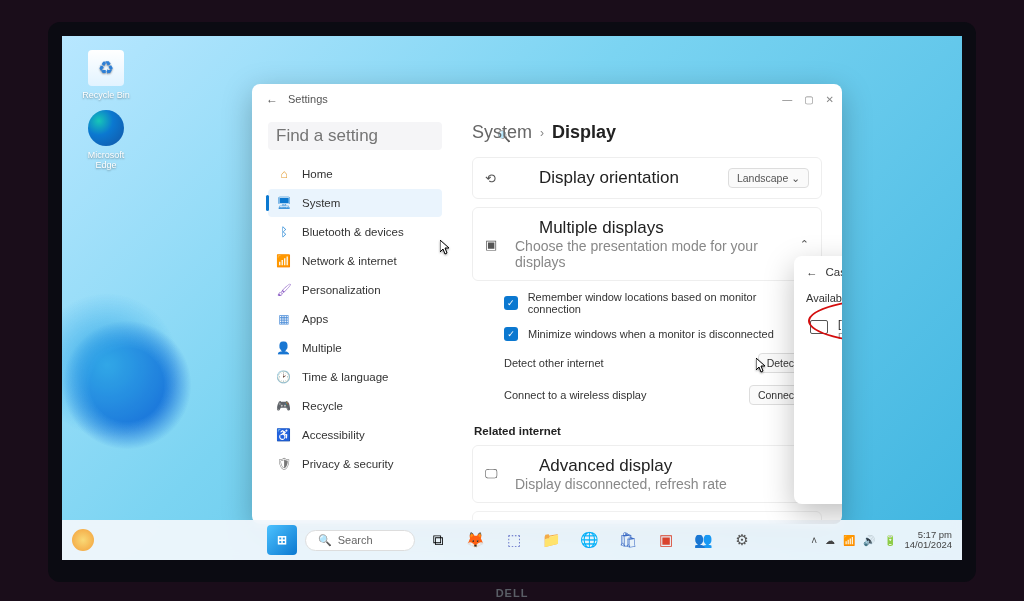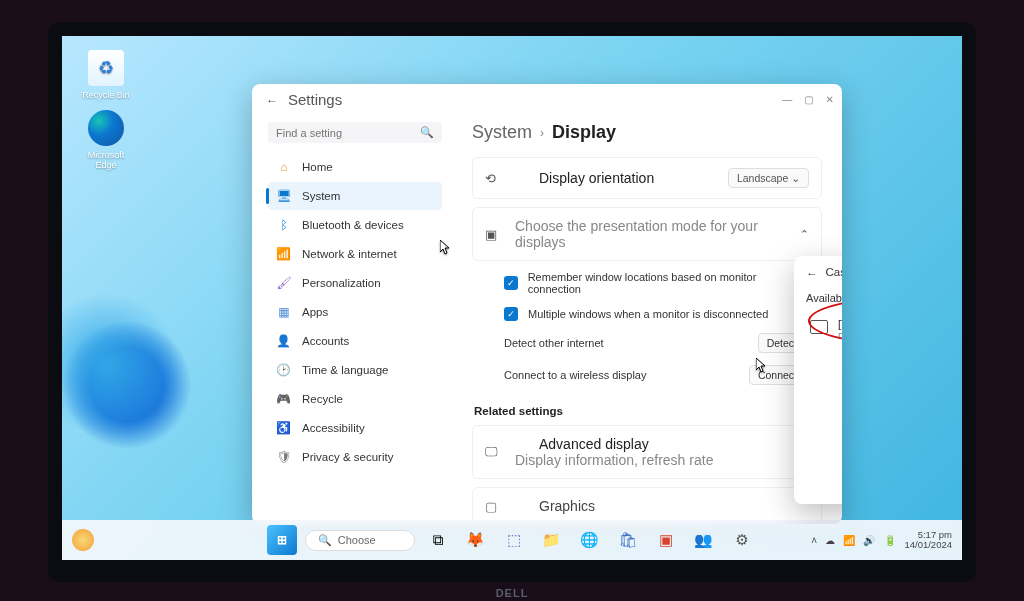--- a/index.html
+++ b/index.html
@@ -35,46 +35,46 @@
   .bloom::after{width:170px;height:170px;background:radial-gradient(circle,#27a2e6 0%,transparent 60%);left:0;top:0;}
 
   
   .settings {
     position:absolute; left:190px; top:48px; width:590px; height:440px;
     background:#fff; border-radius:8px; box-shadow:0 8px 30px rgba(0,0,0,.25);
     display:flex; flex-direction:column; overflow:hidden;
   }
   .titlebar { height:30px; display:flex; align-items:center; padding:0 8px; color:#555;}
   .titlebar .back{ width:24px; text-align:center; font-size:12px;}
-  .titlebar .title{ font-size:15px; margin-left:4px; flex:1;}
+  .titlebar .title{ font-size:11px; margin-left:4px; flex:1;}
   .win-controls{ display:flex; gap:12px; font-size:10px; color:#888;}
   .settings-body { flex:1; display:flex; overflow:hidden;}
   .sidebar { width:200px; padding:8px 10px 8px 16px; border-right:none;}
   .profile { display:flex; align-items:center; gap:8px; margin-bottom:10px;}
   .avatar { width:40px; height:40px; border-radius:50%; background:radial-gradient(circle at 40% 35%,#ccc,#555);}
   .profile .name{ font-size:12px; font-weight:600; color:#222;}
   .profile .email{ font-size:9px; color:#888;}
   .searchbox{ display:flex; align-items:center; background:#f5f5f7; border-radius:4px; padding:4px 8px; margin-bottom:10px;}
-  .searchbox input{ border:none; background:transparent; outline:none; flex:1; font-size:11px; color:#555;}
+  .searchbox input{ border:none; background:transparent; outline:none; flex:1; font-size:17px; color:#555;}
   .searchbox .mag{ font-size:11px; color:#888;}
   .nav{ display:flex; flex-direction:column; gap:1px;}
   .nav-item{ display:flex; align-items:center; gap:10px; padding:6px 8px; border-radius:4px; font-size:11.5px; color:#333; cursor:pointer;}
   .nav-item.active{ background:#eaf4fd; position:relative;}
   .nav-item.active::before{ content:""; position:absolute; left:-2px; top:6px; bottom:6px; width:3px; background:#0b78d0; border-radius:2px;}
   .nav-ico{ width:16px; height:16px; display:flex; align-items:center; justify-content:center; font-size:12px;}
 
   .content{ flex:1; padding:8px 20px 8px 20px; overflow-y:auto; color:#222;}
   .crumb{ font-size:18px; display:flex; align-items:center; gap:8px; margin-bottom:14px;}
   .crumb .sys{ color:#666; font-weight:400;}
   .crumb .chev{ color:#888; font-size:12px;}
   .crumb .page{ font-weight:600;}
   .card{ border:1px solid #eee; border-radius:6px; padding:10px 12px; margin-bottom:8px; display:flex; align-items:center; gap:12px;}
   .card .lead{ width:18px; font-size:13px; color:#555;}
   .card .body{ flex:1;}
-  .card .ttl{ font-size:14px; color:#222;padding-left:24px;}
+  .card .ttl{ font-size:17px; color:#222;padding-left:24px;}
   .card .sub{ font-size:14px; color:#888;}
   .card .trail{ font-size:11px; color:#555; display:flex; align-items:center; gap:6px;}
   .dropdown{ border:1px solid #ddd; border-radius:4px; padding:3px 8px; font-size:10.5px; background:#fafafa;}
   .sub-list{ margin:-4px 0 8px 0; padding:0 4px;}
   .sub-row{ display:flex; align-items:center; gap:10px; padding:6px 12px 6px 28px; font-size:11px; color:#333;}
   .chk{ width:14px; height:14px; border-radius:3px; background:#0b78d0; display:flex; align-items:center; justify-content:center; color:#fff; font-size:9px;}
   .sub-row.plain{ justify-content:space-between;}
   .section-title{ font-size:11.5px; font-weight:600; margin:14px 0 8px 2px; color:#222;}
 
   
@@ -161,21 +161,21 @@
           <div class="nav-item">
               <span class="nav-ico" style="color:#8a5cc4">🖌</span>
               <span>Personalization</span>
             </div>
           <div class="nav-item">
               <span class="nav-ico" style="color:#4a8cd8">▦</span>
               <span>Apps</span>
             </div>
           <div class="nav-item">
               <span class="nav-ico" style="color:#2bb6a4">👤</span>
-              <span>Accounts</span>
+              <span>Multiple</span>
             </div>
           <div class="nav-item">
               <span class="nav-ico" style="color:#e39b2e">🕑</span>
               <span>Time &amp; language</span>
             </div>
           <div class="nav-item">
               <span class="nav-ico" style="color:#2bb6a4">🎮</span>
               <span>Recycle</span>
             </div>
           <div class="nav-item">
@@ -202,53 +202,54 @@
               <div class="ttl">Display orientation</div>
             </div>
           <div class="trail">
               <div class="dropdown"><span>Landscape</span> <span>⌄</span></div>
             </div>
         </div>
 
         <div class="card">
           <div class="lead">▣</div>
           <div class="body">
+            <div class="ttl">Multiple displays</div>
             <div class="sub">Choose the presentation mode for your displays</div>
           </div>
           <div class="trail">
               <span>⌃</span>
             </div>
         </div>
 
         <div class="sub-list">
           <div class="sub-row">
             <div class="chk">✓</div>
             <span>Remember window locations based on monitor connection</span>
           </div>
           <div class="sub-row">
             <div class="chk">✓</div>
-            <span>Multiple windows when a monitor is disconnected</span>
+            <span>Minimize windows when a monitor is disconnected</span>
           </div>
           <div class="sub-row plain">
             <span>Detect other internet</span>
             <span class="dropdown">Detect</span>
           </div>
           <div class="sub-row plain">
             <span>Connect to a wireless display</span>
             <span class="dropdown">Connect</span>
           </div>
         </div>
 
-        <div class="section-title">Related settings</div>
+        <div class="section-title">Related internet</div>
 
         <div class="card">
           <div class="lead">🖵</div>
           <div class="body">
             <div class="ttl">Advanced display</div>
-            <div class="sub">Display information, refresh rate</div>
+            <div class="sub">Display disconnected, refresh rate</div>
           </div>
           <div class="trail">
               <span>›</span>
             </div>
         </div>
 
         <div class="card" style="opacity:.85">
           <div class="lead">▢</div>
           <div class="body">
               <div class="ttl">Graphics</div>
@@ -287,21 +288,21 @@
   </div>
 
   <div class="taskbar">
     <div class="tb-left">
       <div class="weather"></div>
     </div>
     <div class="tb-center">
       <div class="tb-btn start">⊞</div>
       <div class="tb-search">
         <span>🔍</span>
-        <span>Choose</span>
+        <span>Search</span>
       </div>
       <div class="tb-btn">⧉</div>
       <div class="tb-btn" style="color:#c96f2c">🦊</div>
       <div class="tb-btn" style="color:#5b68c4">⬚</div>
       <div class="tb-btn" style="color:#f3b544">📁</div>
       <div class="tb-btn" style="color:#1b8bd0">🌐</div>
       <div class="tb-btn" style="color:#3a6ac4">🛍</div>
       <div class="tb-btn" style="color:#d9432d">▣</div>
       <div class="tb-btn" style="color:#5558af">👥</div>
       <div class="tb-btn" style="color:#555">⚙</div>

